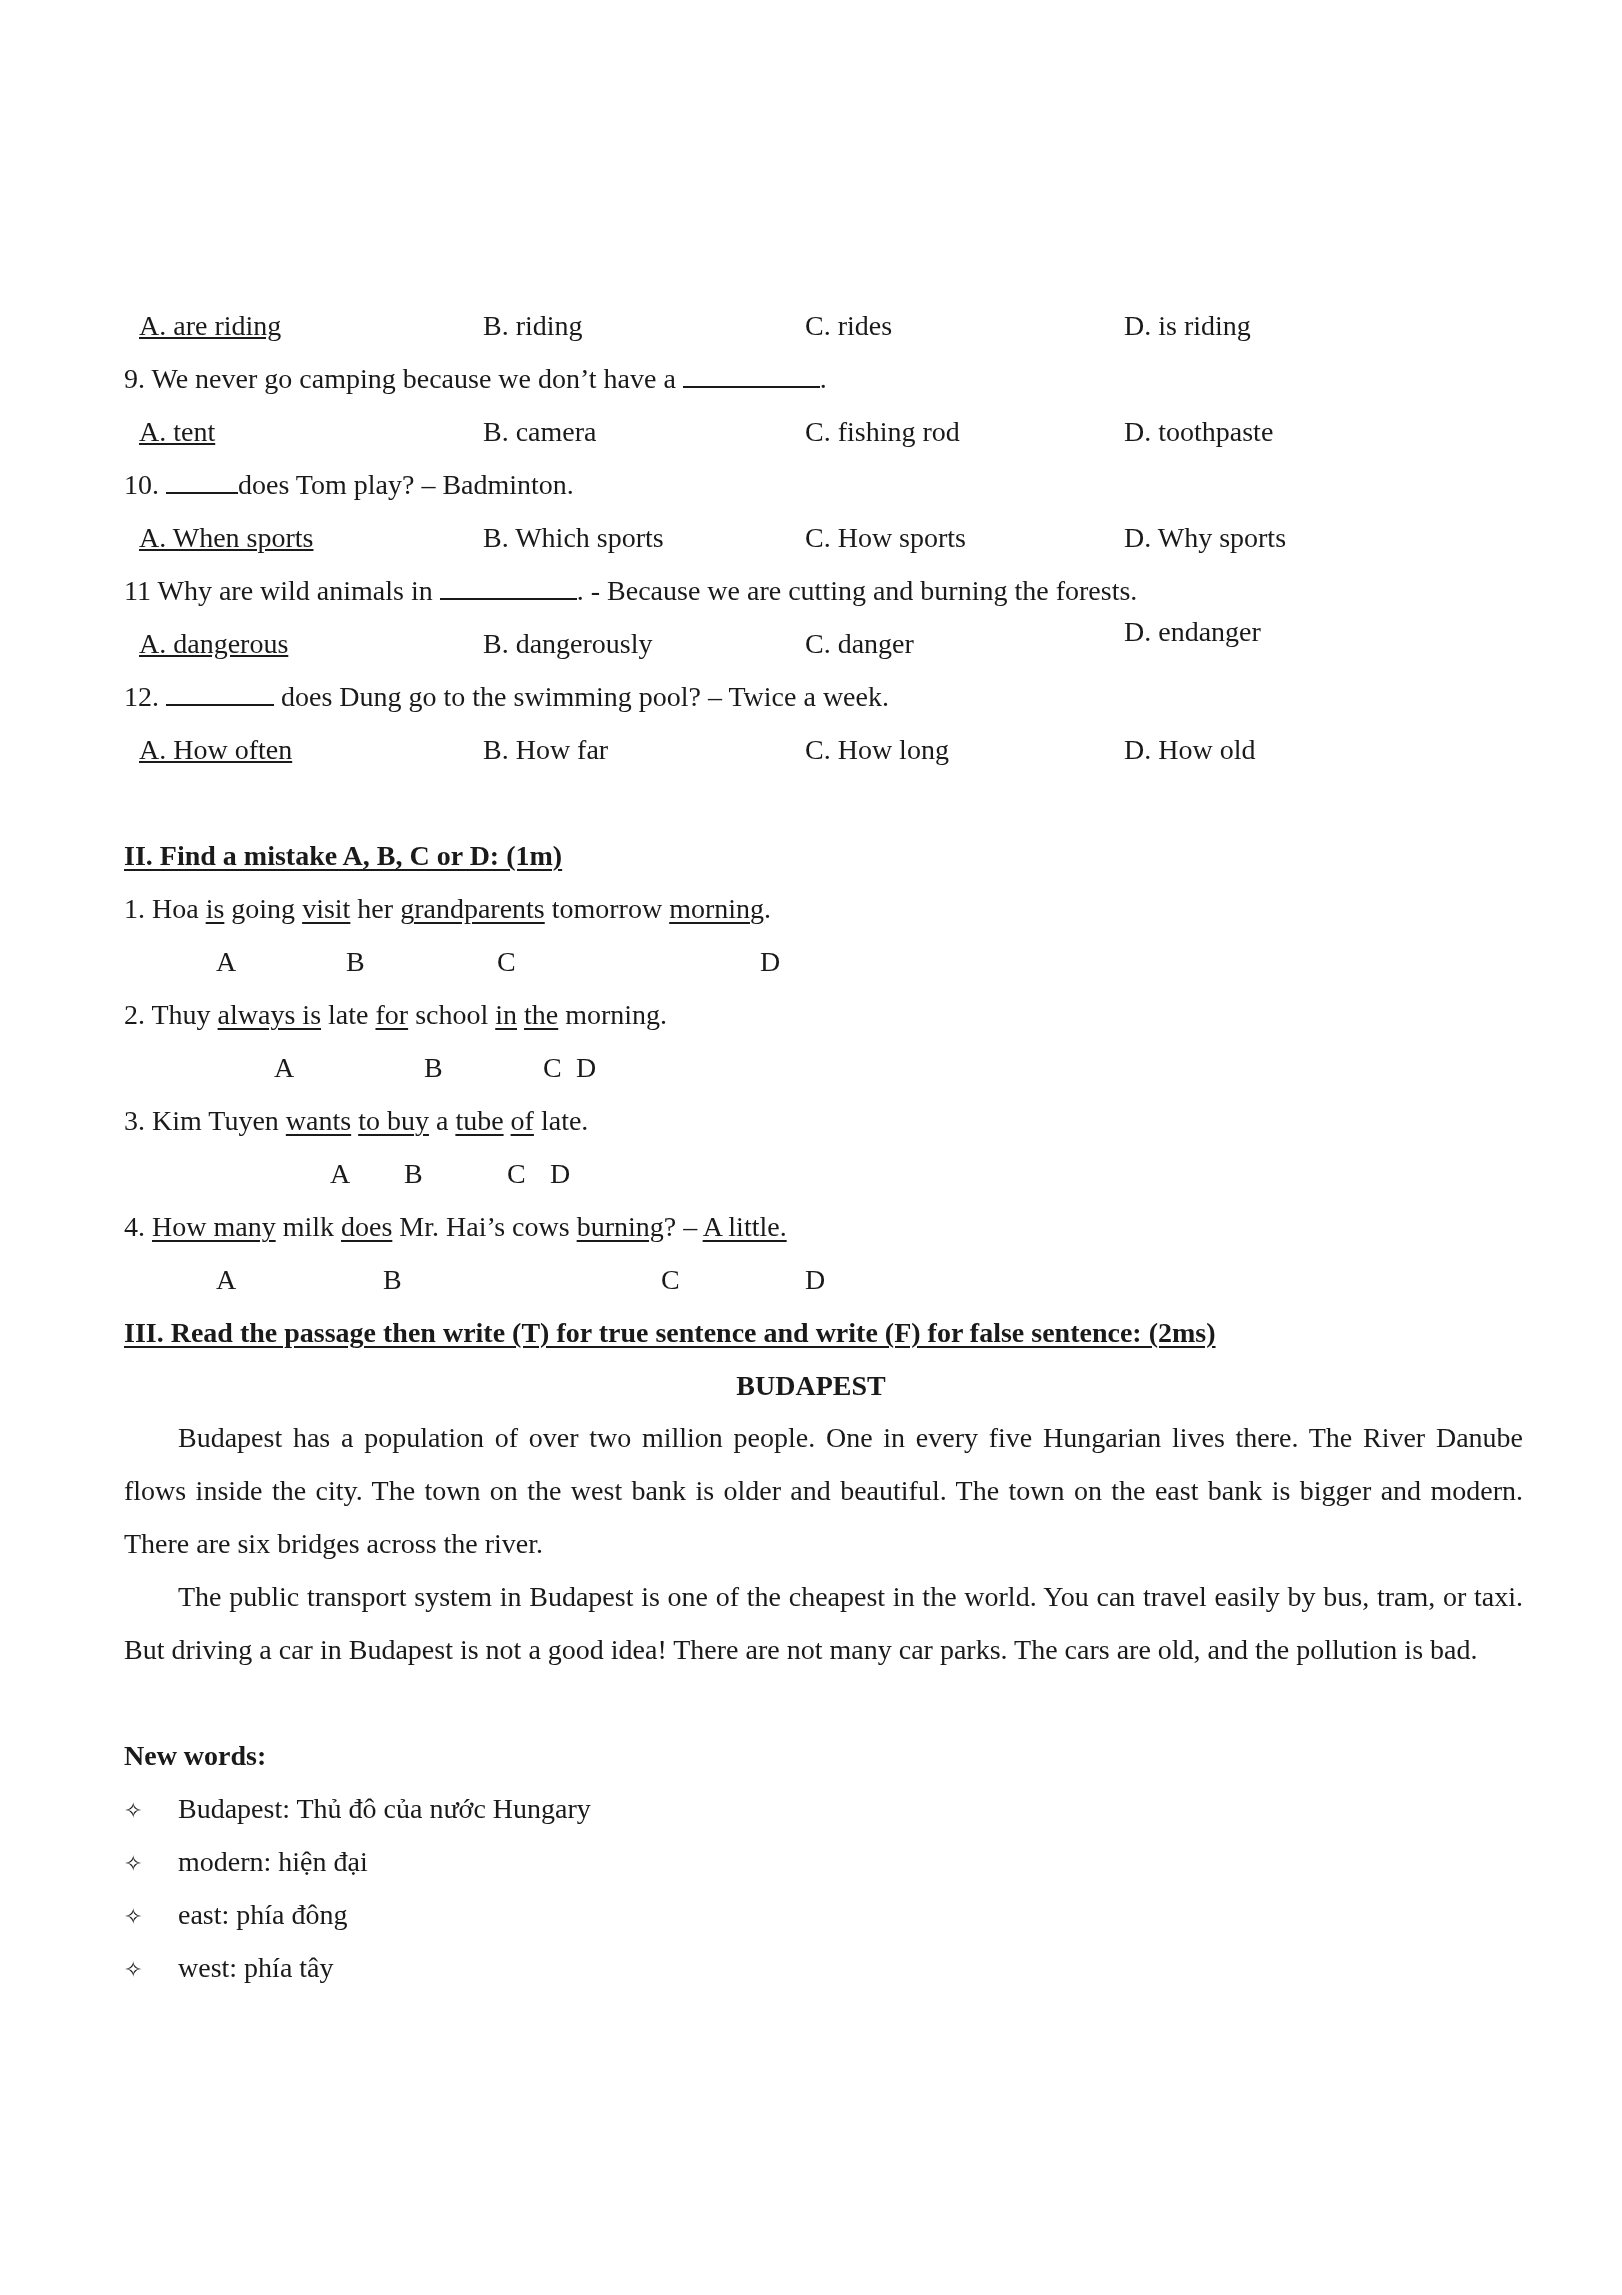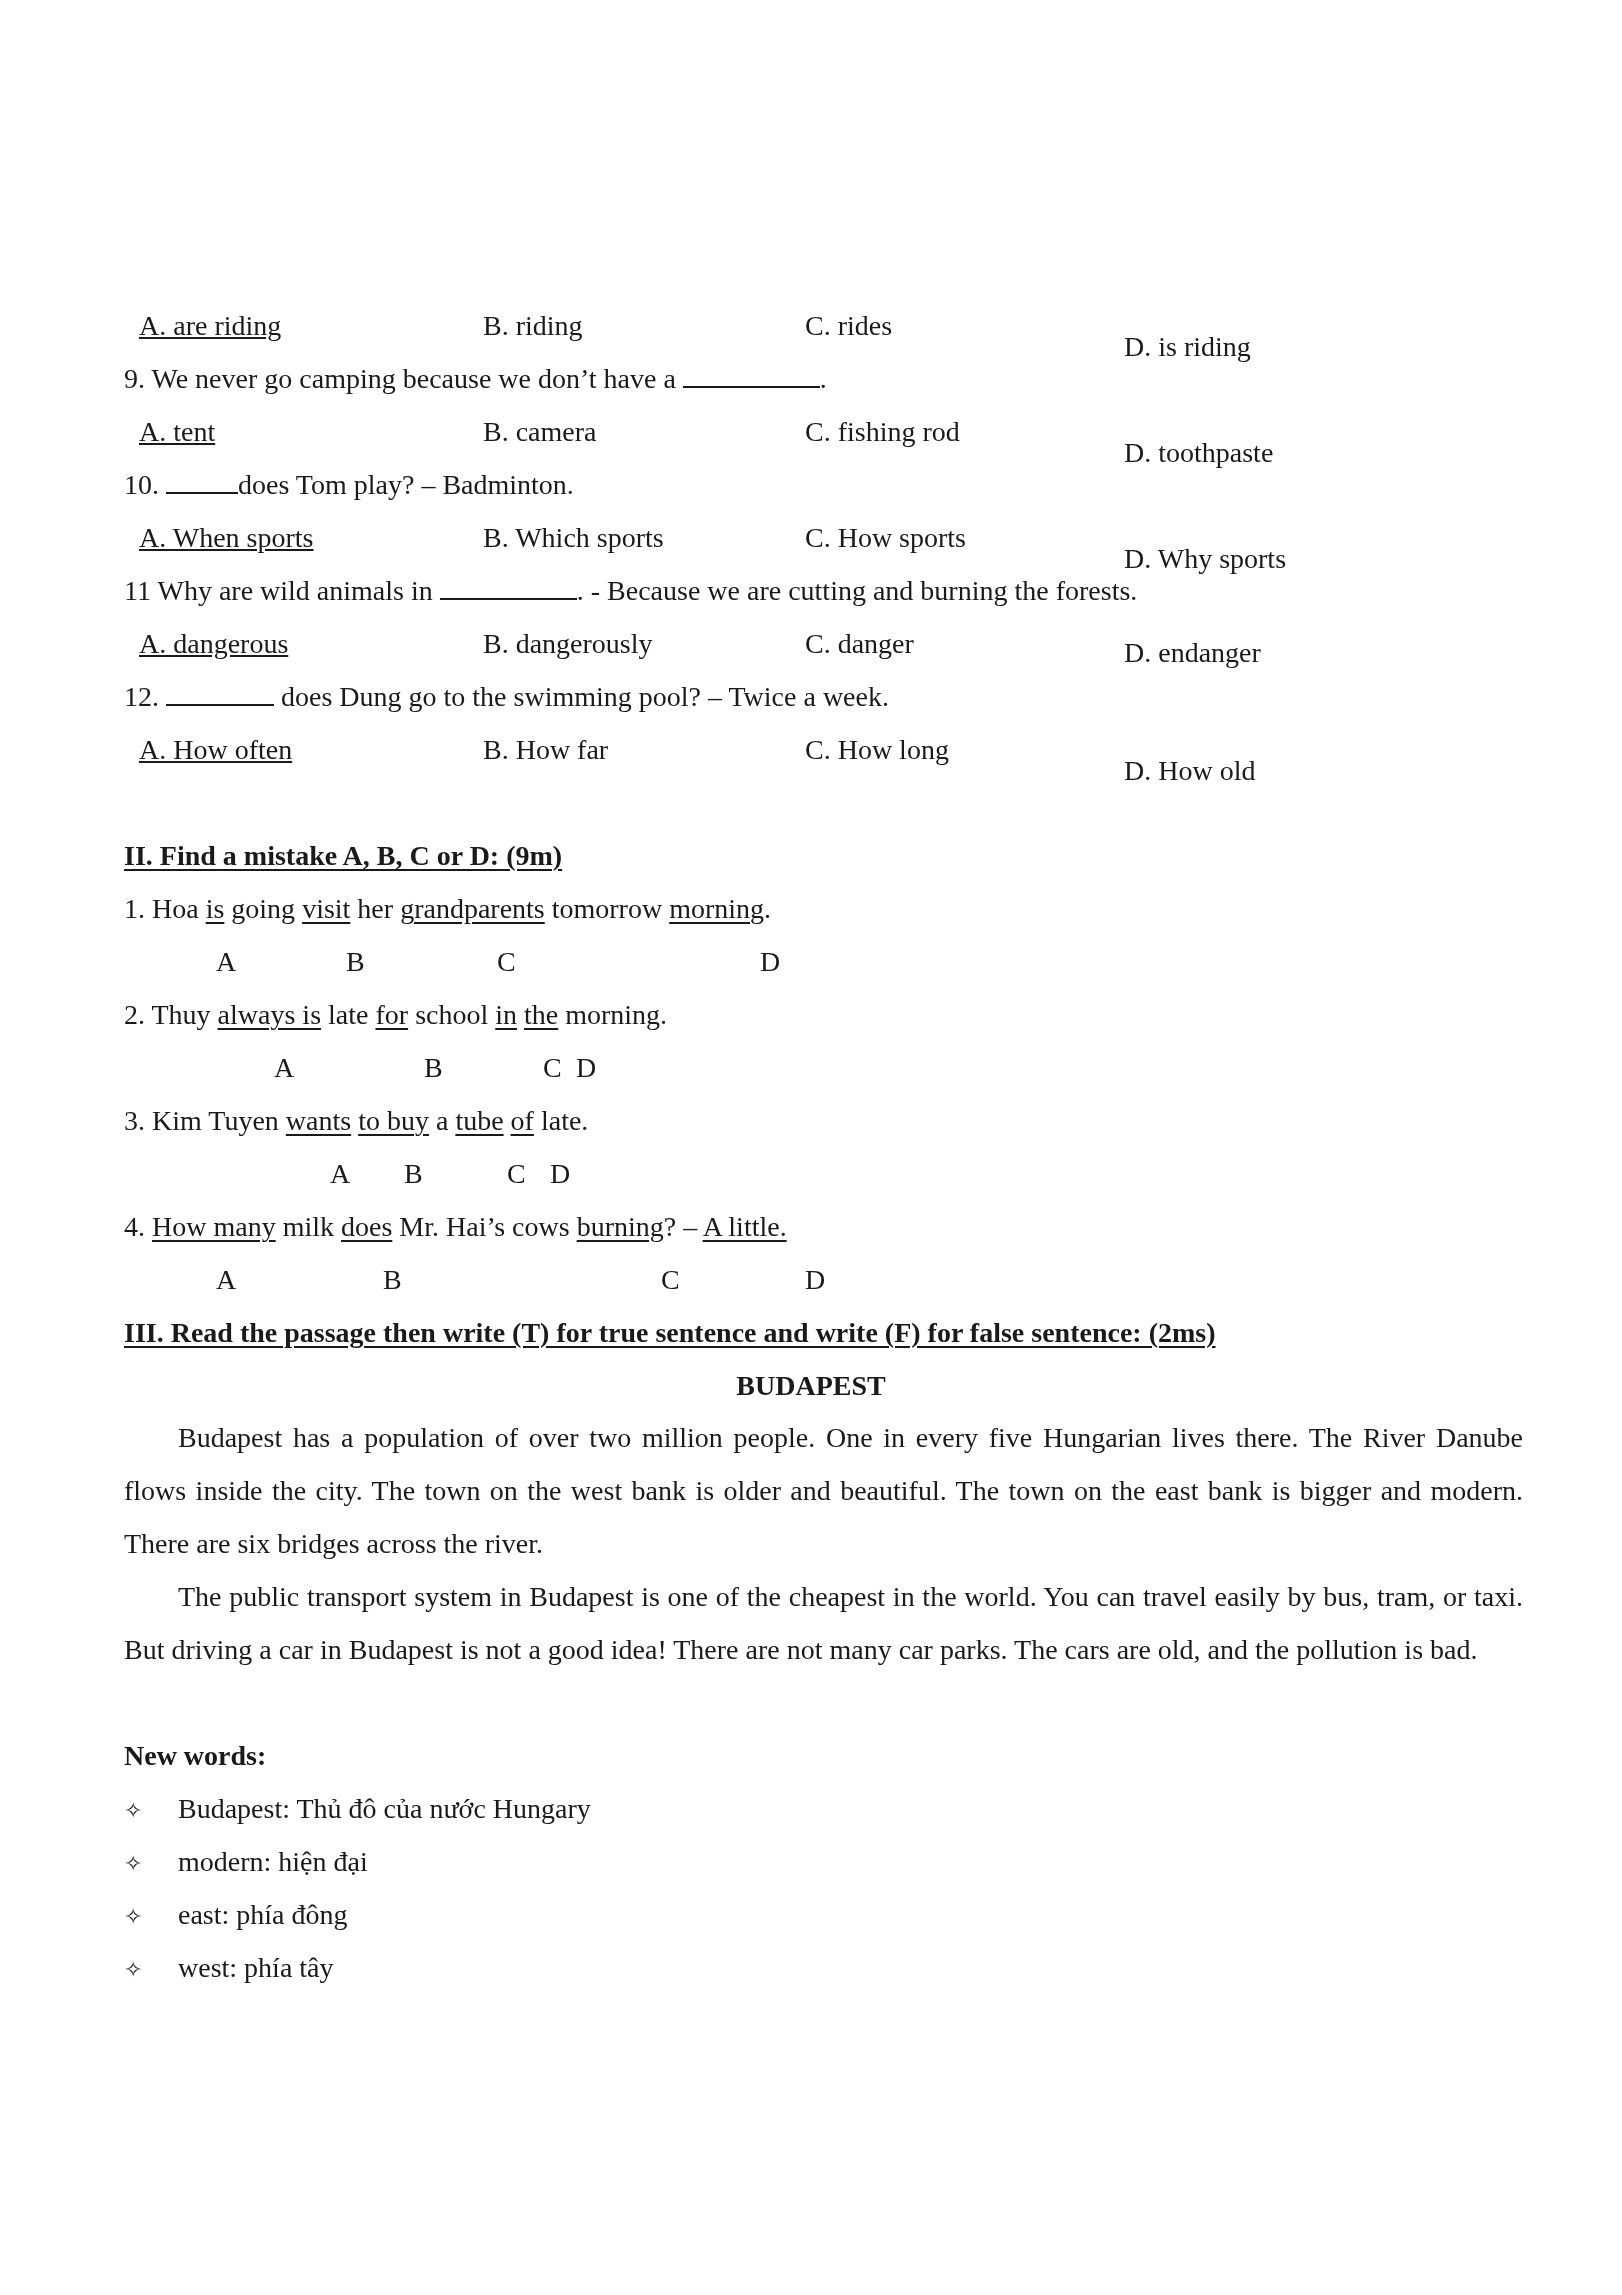--- a/index.html
+++ b/index.html
@@ -1,20 +1,20 @@
 <!DOCTYPE html>
 <html style="font-size:10.5px"><head>
 <meta charset="utf-8">
 <style>
   html, body { margin:0; padding:0; background:#ffffff; }
   body { width:1622px; height:2295px; position:relative; overflow:hidden;
          font-family:"Liberation Serif", "DejaVu Serif", serif; color:#1a1a1a; font-size:28px; }
   .line { position:absolute; left:124px; white-space:nowrap; line-height:35px; height:35px; }
   .opt { position:absolute; white-space:nowrap; line-height:35px; }
-  .c1 { left:139px;text-decoration:underline; } .c2 { left:483px;text-align:right; } .c3 { left:805px; } .c4 { left:1124px;margin-top:21px; }
+  .c1 { left:139px;text-decoration:underline; } .c2 { left:483px;text-align:right; } .c3 { left:805px; } .c4 { left:1124px; }
   .u { text-decoration:underline; text-underline-offset:3.9px; text-decoration-thickness:2px; }
   .b { font-weight:bold; }
   .blank { display:inline-block; border-bottom:2px solid #1a1a1a; height:23.6px; vertical-align:baseline; }
   .letter { position:absolute; line-height:35px; }
   .title { position:absolute; left:0; width:1622px; text-align:center; font-weight:bold; line-height:35px; }
   .para { position:absolute; left:124px; width:1399px; text-align:justify; line-height:53px; }
   .para .indent { display:inline-block; width:54px; }
   .nw { position:absolute; left:124px; white-space:nowrap; line-height:35px; }
   .nw .bullet { display:inline-block; width:54px; font-family:"DejaVu Sans", sans-serif; font-size:22px; }
 </style>
@@ -51,21 +51,21 @@
 <div class="opt c4" style="top:614px">D. endanger</div>
 
 <div class="line" style="top:679px">
   <span>12. </span><span class="blank" style="width:108px"></span><span> does Dung go to the swimming pool? – Twice a week.</span>
 </div>
 <div class="opt c1" style="top:732px">A. How often</div>
 <div class="opt c2" style="top:732px">B. How far</div>
 <div class="opt c3" style="top:732px">C. How long</div>
 <div class="opt c4" style="top:732px">D. How old</div>
 
-<div class="line b u" style="top:838px">II. Find a mistake A, B, C or D: (9m)</div>
+<div class="line b u" style="top:838px">II. Find a mistake A, B, C or D: (1m)</div>
 
 <div class="line" style="top:891px"><span>1. Hoa </span><span class="u">is</span><span> going </span><span class="u">visit</span><span> her </span><span class="u">grandparents</span><span> tomorrow </span><span class="u">morning</span><span>.</span></div>
 <div class="letter" style="top:944px; left:216px">A</div>
 <div class="letter" style="top:944px; left:346px">B</div>
 <div class="letter" style="top:944px; left:497px">C</div>
 <div class="letter" style="top:944px; left:760px">D</div>
 
 <div class="line" style="top:997px"><span>2. Thuy </span><span class="u">always is</span><span> late </span><span class="u">for</span><span> school </span><span class="u">in</span><span> </span><span class="u">the</span><span> morning.</span></div>
 <div class="letter" style="top:1050px; left:274px">A</div>
 <div class="letter" style="top:1050px; left:424px">B</div>

